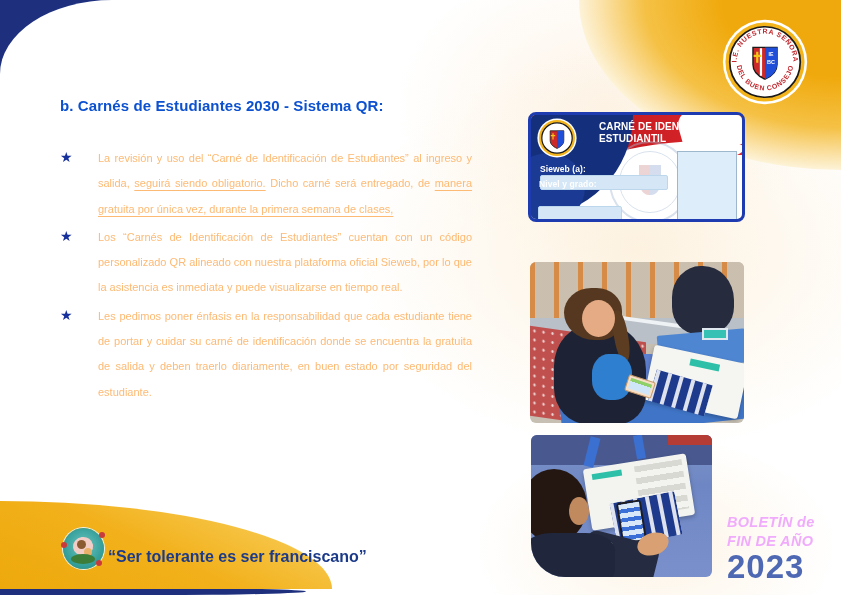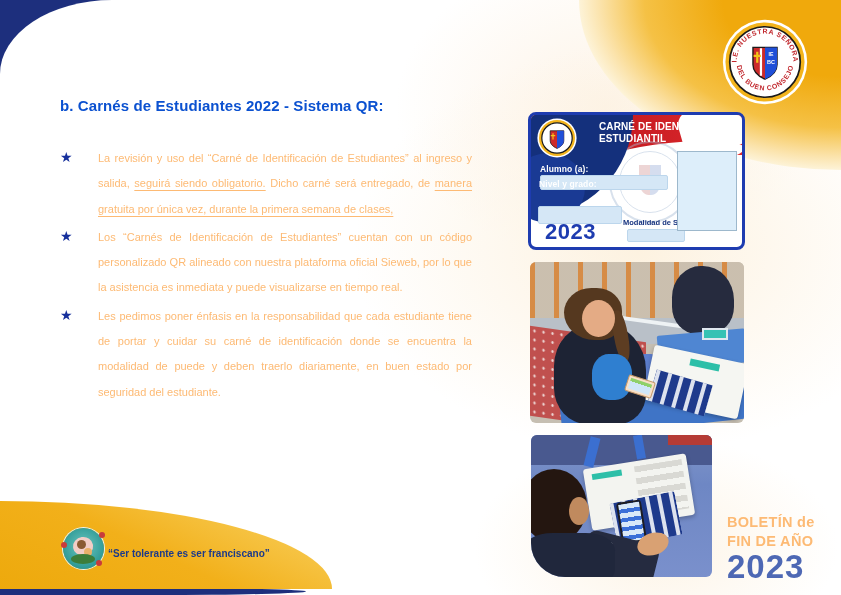--- a/index.html
+++ b/index.html
@@ -42,29 +42,29 @@
   .foot-logo{position:absolute;left:63px;top:528px;width:41px;height:41px;border-radius:50%;
              background:radial-gradient(circle at 50% 45%, #6cc6c0 0%, #2f9a96 70%, #25837f 100%);
              box-shadow:0 0 0 1px #e6f2f1, -14px 6px 0 -16px #c23a3a;}
   .foot-logo .heart{position:absolute;left:10px;top:9px;width:20px;height:18px;background:#f2cdc7;
              border-radius:50% 50% 45% 45%;transform:rotate(-8deg);}
   .foot-logo .figure{position:absolute;left:14px;top:12px;width:9px;height:9px;background:#8a5a33;border-radius:50%;}
   .foot-logo .figure2{position:absolute;left:21px;top:20px;width:8px;height:8px;background:#e9b06a;border-radius:50%;}
   .foot-logo .green{position:absolute;left:8px;top:26px;width:24px;height:10px;background:#3c7d3a;border-radius:50%;}
   .foot-logo .dot1,.foot-logo .dot2,.foot-logo .dot3{position:absolute;width:6px;height:6px;border-radius:50%;background:#c93b3b;}
   .foot-logo .dot1{left:-2px;top:14px;} .foot-logo .dot2{right:-1px;top:4px;} .foot-logo .dot3{right:2px;bottom:3px;}
-  .quote{position:absolute;left:108px;top:548px;font-size:10px;font-weight:bold;color:#1c3a8a;}
+  .quote{position:absolute;left:108px;top:548px;font-size:16px;font-weight:bold;color:#1c3a8a;}
 
   
   .boletin{position:absolute;left:727px;top:513px;line-height:1.28;}
-  .boletin .l1,.boletin .l2{font-size:14.5px;font-weight:bold;color:#fdba74;letter-spacing:.3px;}
+  .boletin .l1,.boletin .l2{font-size:14.5px;font-weight:bold;color:#f0abfc;letter-spacing:.3px;font-style:italic;}
   .boletin .yr{font-size:33px;font-weight:bold;color:#4e68b4;letter-spacing:1px;line-height:1.05;}
 
   
-  .card{position:absolute;left:528px;top:112px;width:217px;height:138px;background:#fff;
+  .card{position:absolute;left:528px;top:112px;width:217px;height:110px;background:#fff;
         border:3px solid #1e3cb0;border-radius:8px;overflow:hidden;}
   .card-red{position:absolute;left:0;top:0;right:0;height:40px;
             background:linear-gradient(90deg,#8f1318 0%,#c41a20 40%,#e02a2e 100%);}
   .card-slash{position:absolute;left:148px;top:-16px;width:110px;height:46px;background:#fff;
               transform:rotate(-16deg);border-radius:14px;}
   .card-wave{position:absolute;left:64px;top:28px;width:150px;height:26px;background:#fff;
              border-radius:50%;transform:rotate(-6deg);}
   .card-navy{position:absolute;left:0;top:0;width:102px;height:102px;background:#14307c;
              border-bottom-right-radius:100% 100%;}
   .card-navy-accent{position:absolute;left:-20px;top:38px;width:74px;height:70px;background:#1a3a94;border-radius:50%;}
@@ -175,34 +175,34 @@
     <g>
       <path d="M36,33 h28 v20 c0,9 -7,14 -14,17 c-7,-3 -14,-8 -14,-17 z" fill="#cc2a2a" stroke="#1a1a1a" stroke-width="1.6"></path>
       <rect x="44" y="34" width="2.6" height="32" fill="#ffffff"></rect>
       <path d="M50,33 h14 v20 c0,9 -7,14 -14,17 z" fill="#1f4fd8"></path>
       <path d="M41,38 v13 M36.8,43 h8.4" stroke="#f5c518" stroke-width="2.6"></path>
       <text x="57" y="43" font-size="6" fill="#ffffff" text-anchor="middle" font-weight="bold">IE</text>
       <text x="57" y="52" font-size="6.4" fill="#ffffff" text-anchor="middle" font-weight="bold">BC</text>
     </g>
   </svg>
 
-  <div class="title">b. Carnés de Estudiantes 2022 - Sistema QR:</div>
+  <div class="title">b. Carnés de Estudiantes 2030 - Sistema QR:</div>
 
   <div class="bullets">
     <div class="bullet">
       <span class="star">★</span>
       <span class="btxt"><span>La revisión y uso del “Carné de Identificación de Estudiantes” al ingreso y salida, </span><span class="u">seguirá siendo obligatorio.</span><span> Dicho carné será entregado, de </span><span class="u">manera gratuita por única vez, durante la primera semana de clases,</span></span>
     </div>
     <div class="bullet">
       <span class="star">★</span>
       <span class="btxt"><span>Los “Carnés de Identificación de Estudiantes” cuentan con un código personalizado QR alineado con nuestra plataforma oficial Sieweb, por lo que la asistencia es inmediata y puede visualizarse en tiempo real.</span></span>
     </div>
     <div class="bullet">
       <span class="star">★</span>
-      <span class="btxt"><span>Les pedimos poner énfasis en la responsabilidad que cada estudiante tiene de portar y cuidar su carné de identificación donde se encuentra la modalidad de puede y deben traerlo diariamente, en buen estado por seguridad del estudiante.</span></span>
+      <span class="btxt"><span>Les pedimos poner énfasis en la responsabilidad que cada estudiante tiene de portar y cuidar su carné de identificación donde se encuentra la gratuita de salida y deben traerlo diariamente, en buen estado por seguridad del estudiante.</span></span>
     </div>
   </div>
 
   <div class="card">
     <div class="card-red"></div>
     <div class="card-slash"></div>
     <div class="card-wave"></div>
     <div class="watermark">
       <div class="wm-in"></div>
         <div class="wm-sh"></div>
@@ -214,21 +214,21 @@
       <circle cx="50" cy="50" r="45" fill="#f3b41c"></circle>
       <circle cx="50" cy="50" r="38" fill="#ffffff" stroke="#1a1a1a" stroke-width="3"></circle>
       <path d="M33,32 h34 v24 c0,10 -8,16 -17,20 c-9,-4 -17,-10 -17,-20 z" fill="#cc2a2a" stroke="#1a1a1a" stroke-width="2"></path>
       <path d="M50,32 h17 v24 c0,10 -8,16 -17,20 z" fill="#1f4fd8"></path>
       <path d="M40,38 v16 M34.5,44 h11" stroke="#f5c518" stroke-width="3"></path>
     </svg>
     <div class="card-hd">
       <div>CARNÉ DE IDENTIFICACIÓN</div>
       <div>ESTUDIANTIL</div>
     </div>
-    <div class="card-lbl lbl-alumno">Alumno (a):</div>
+    <div class="card-lbl lbl-alumno">Sieweb (a):</div>
     <div class="fld fld1"></div>
     <div class="card-lbl lbl-nivel">Nivel y grado:</div>
     <div class="fld fld2"></div>
     <div class="card-year">2023</div>
     <div class="lbl-mod">Modalidad de Salida</div>
     <div class="fld fld3"></div>
     <div class="photo-box"></div>
   </div>
 
   <div class="photo1">

